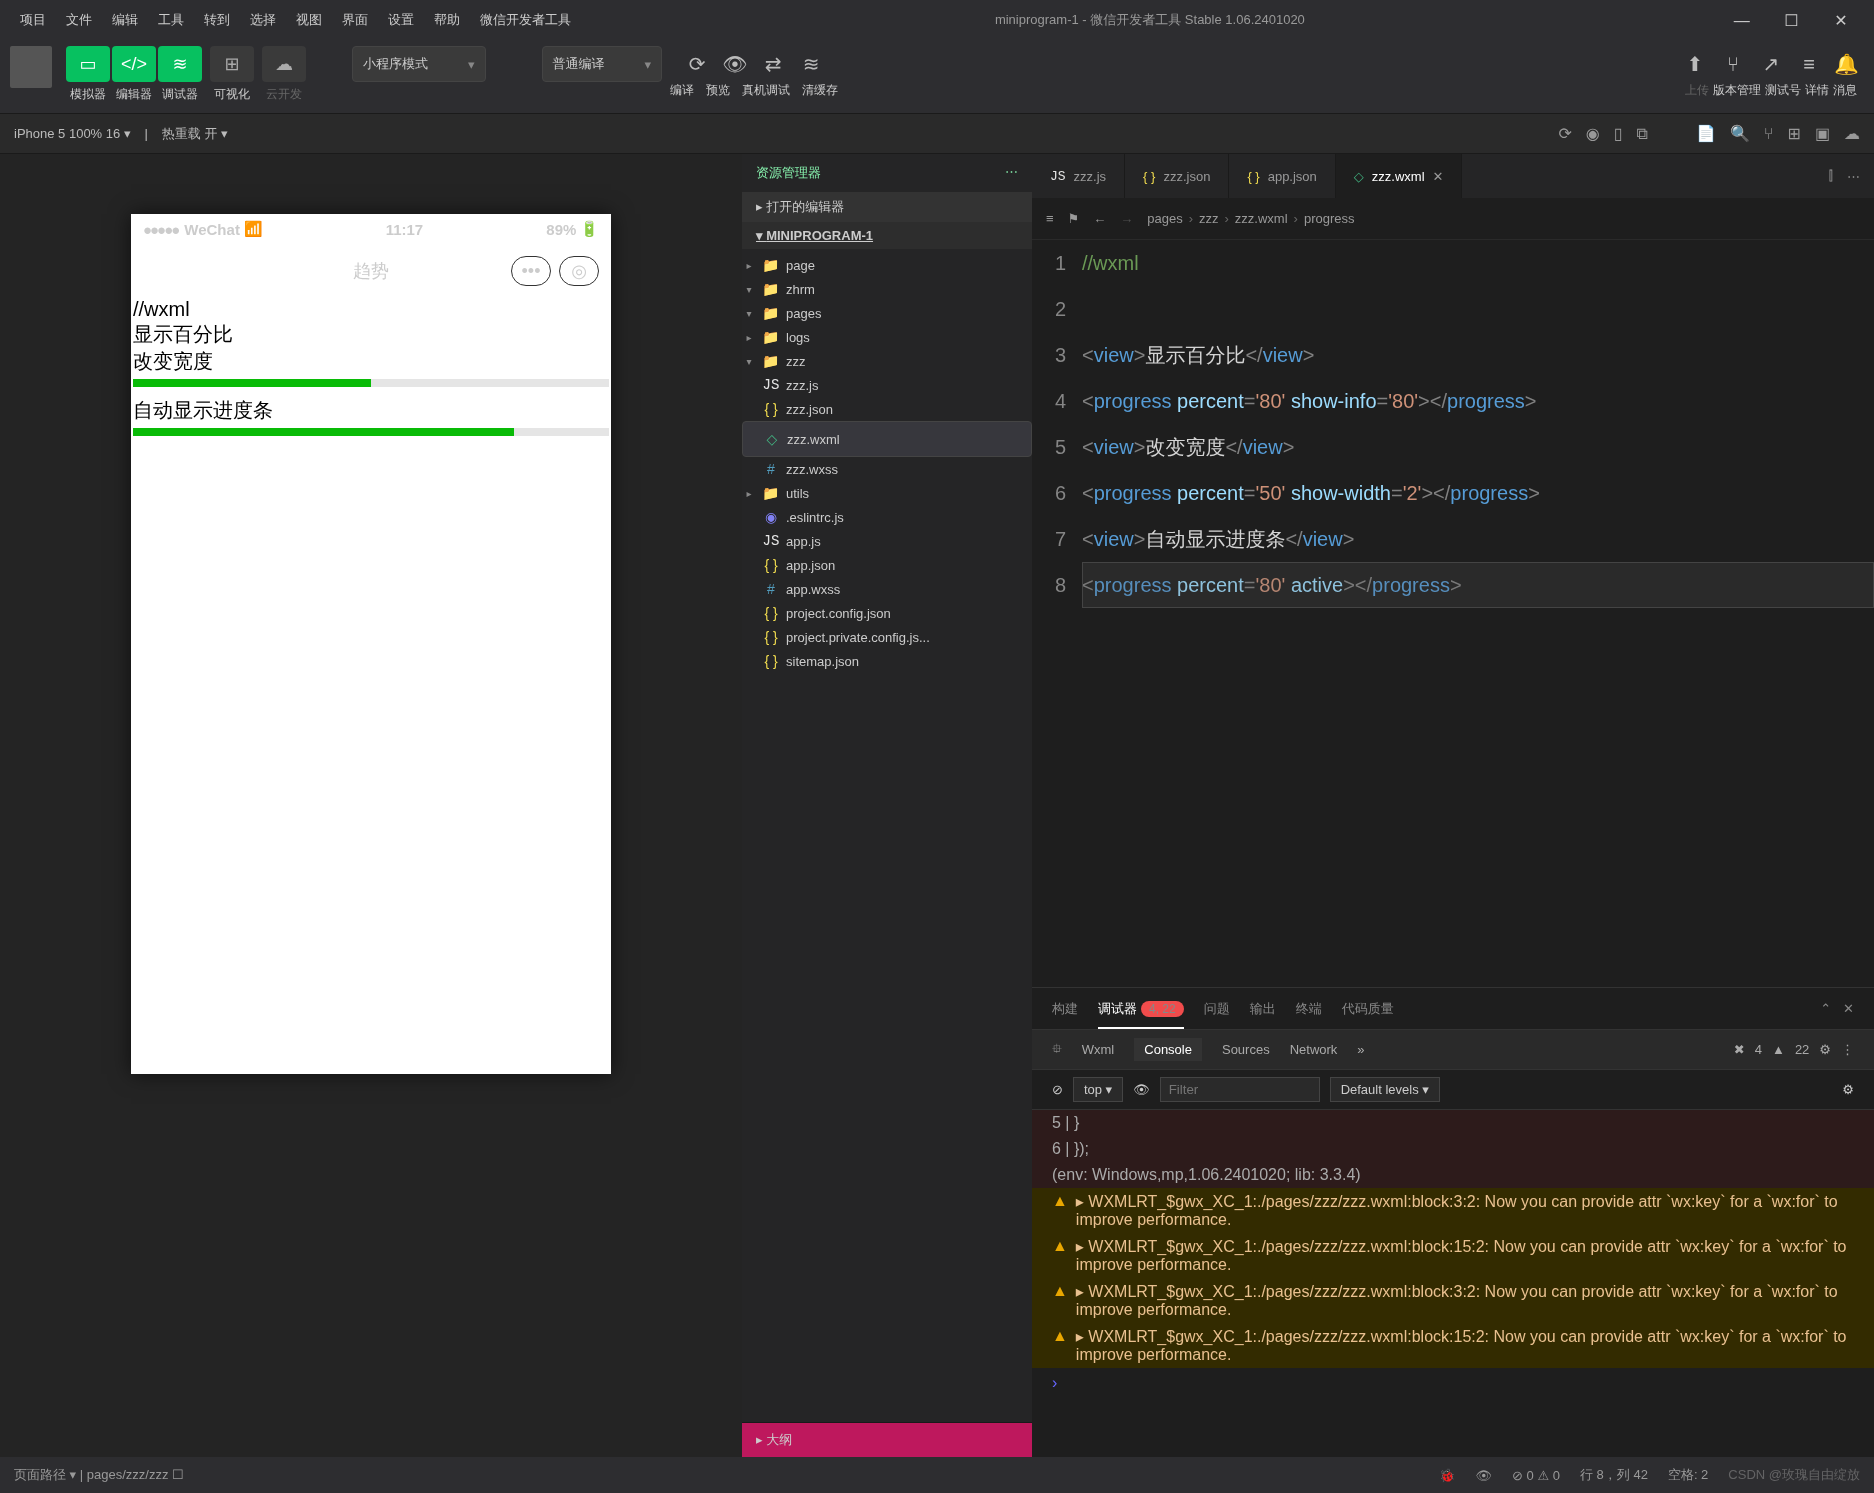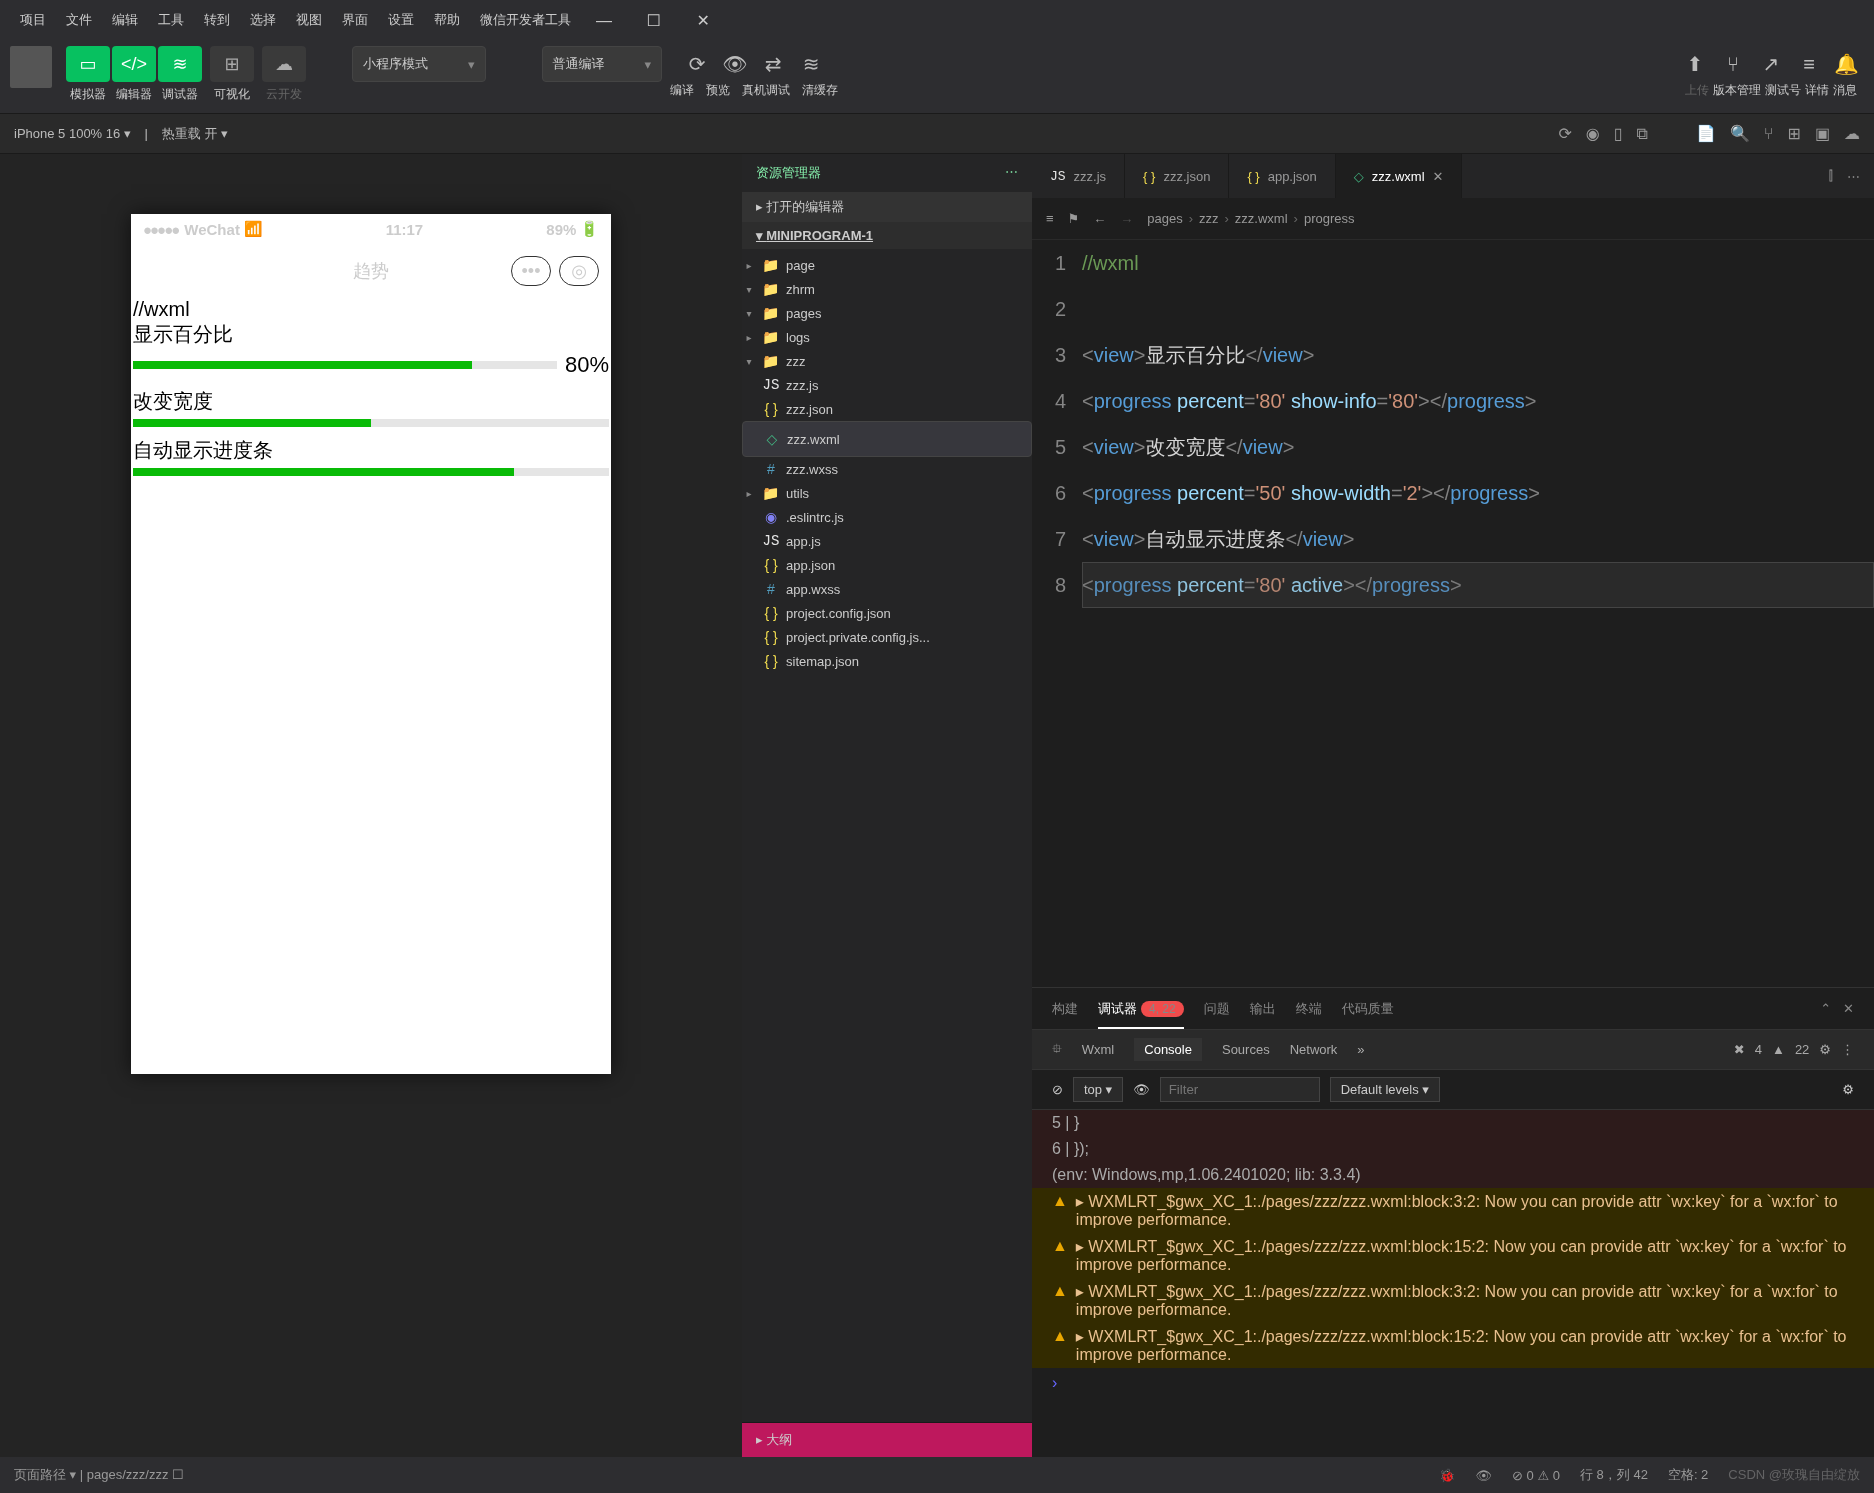--- a/index.html
+++ b/index.html
@@ -114,20 +114,21 @@
 
 .status { height:36px; background:#2d2d30; display:flex; align-items:center; padding:0 14px; gap:20px; color:#999; font-size:13px;}
 .status .right { margin-left:auto; display:flex; gap:20px;}
 .pad1{padding-left:24px}.pad2{padding-left:44px}.pad3{padding-left:64px}
 </style>
 </head>
 <body>
 
 <div class="titlebar">
   <div class="menu" id="menu"><span>项目</span><span>文件</span><span>编辑</span><span>工具</span><span>转到</span><span>选择</span><span>视图</span><span>界面</span><span>设置</span><span>帮助</span><span>微信开发者工具</span></div>
+  <div class="title">miniprogram-1 - 微信开发者工具 Stable 1.06.2401020</div>
   <div class="winbtns">
     <span>—</span>
     <span>☐</span>
     <span>✕</span>
   </div>
 </div>
 
 <div class="toolbar">
   <div class="avatar"></div>
   <div class="col-btns">
@@ -250,26 +251,20 @@
       <div class="ph-nav">
         <span>趋势</span>
         <div class="ph-caps">
           <div class="cap">•••</div>
           <div class="cap">◎</div>
         </div>
       </div>
       <div class="ph-body">
         <div class="line">//wxml</div>
         <div class="line">显示百分比</div>
-        <div class="pbar-wrap">
-            <div class="pbar">
-              <div class="fill" style="width:80%"></div>
-            </div>
-            <span class="perc">80%</span>
-          </div>
         <div class="line">改变宽度</div>
         <div class="pbar-wrap">
             <div class="pbar">
               <div class="fill" style="width:50%"></div>
             </div>
           </div>
         <div class="line">自动显示进度条</div>
         <div class="pbar-wrap">
             <div class="pbar">
               <div class="fill" style="width:80%"></div>

